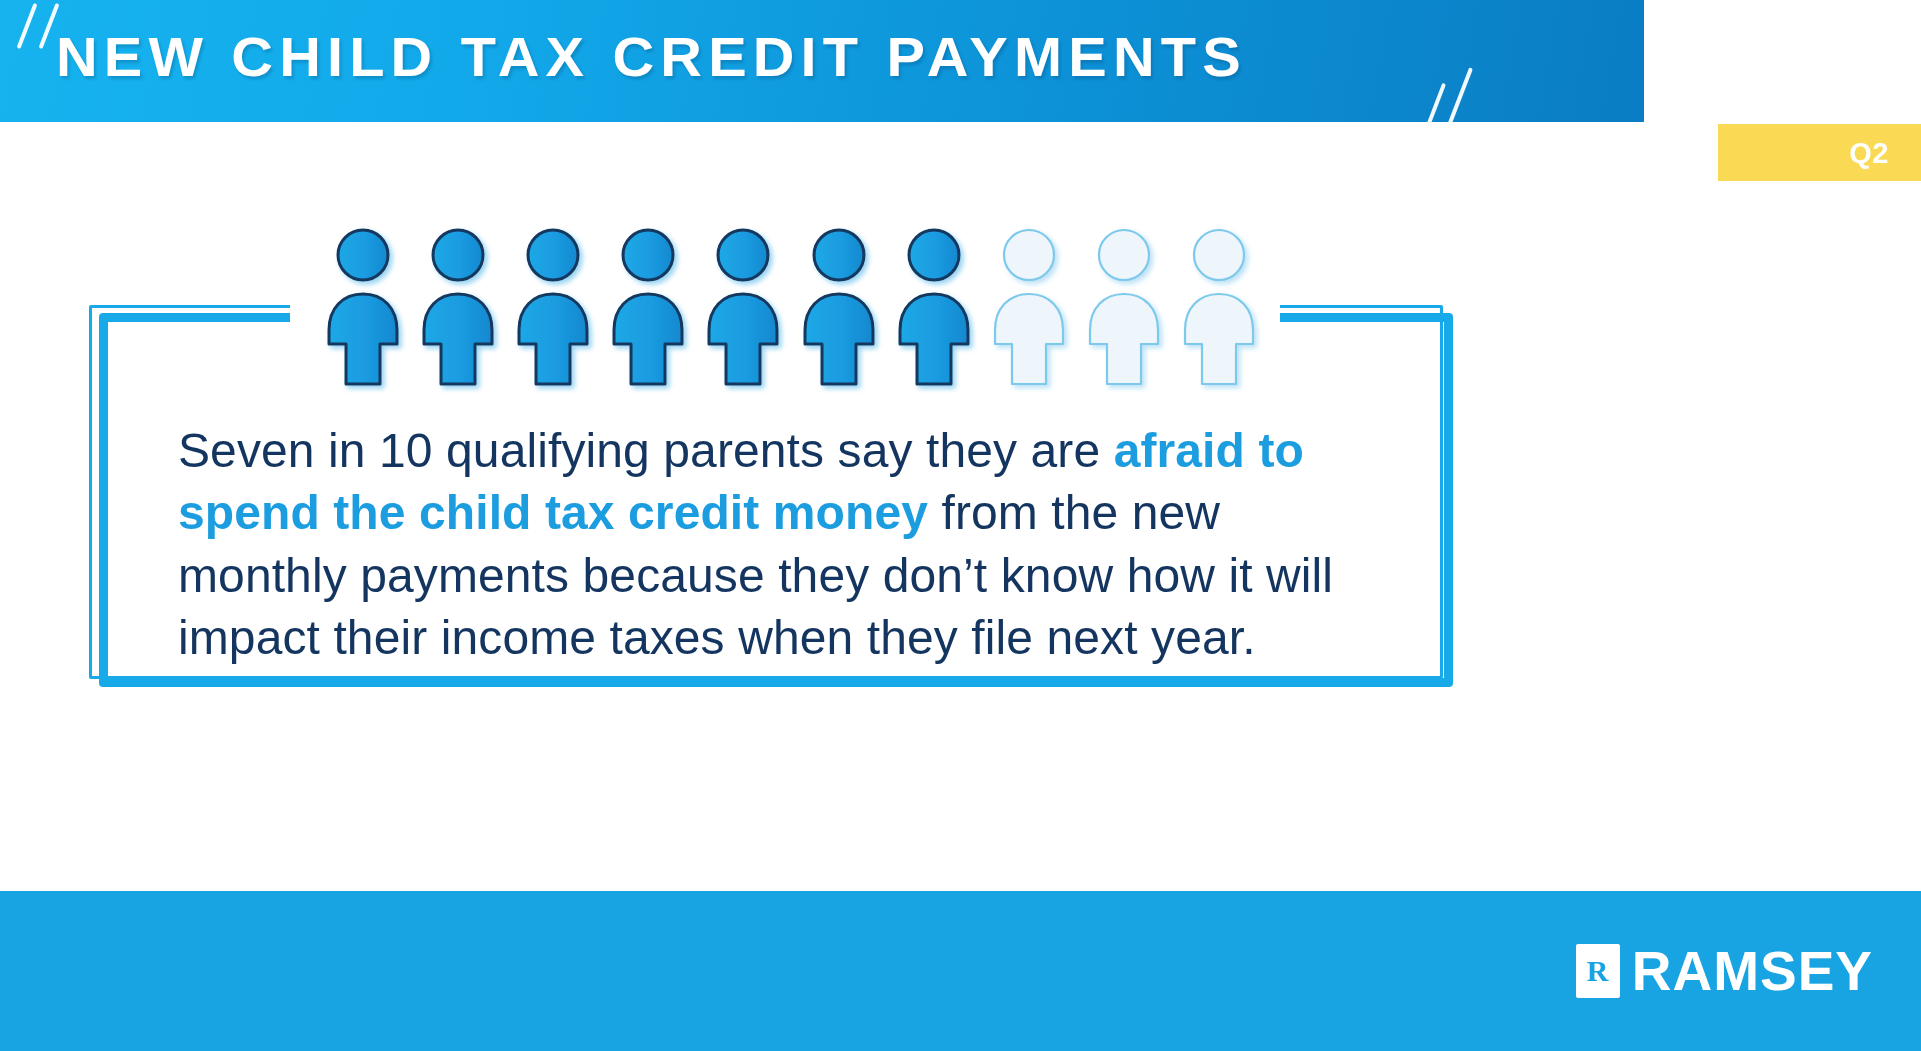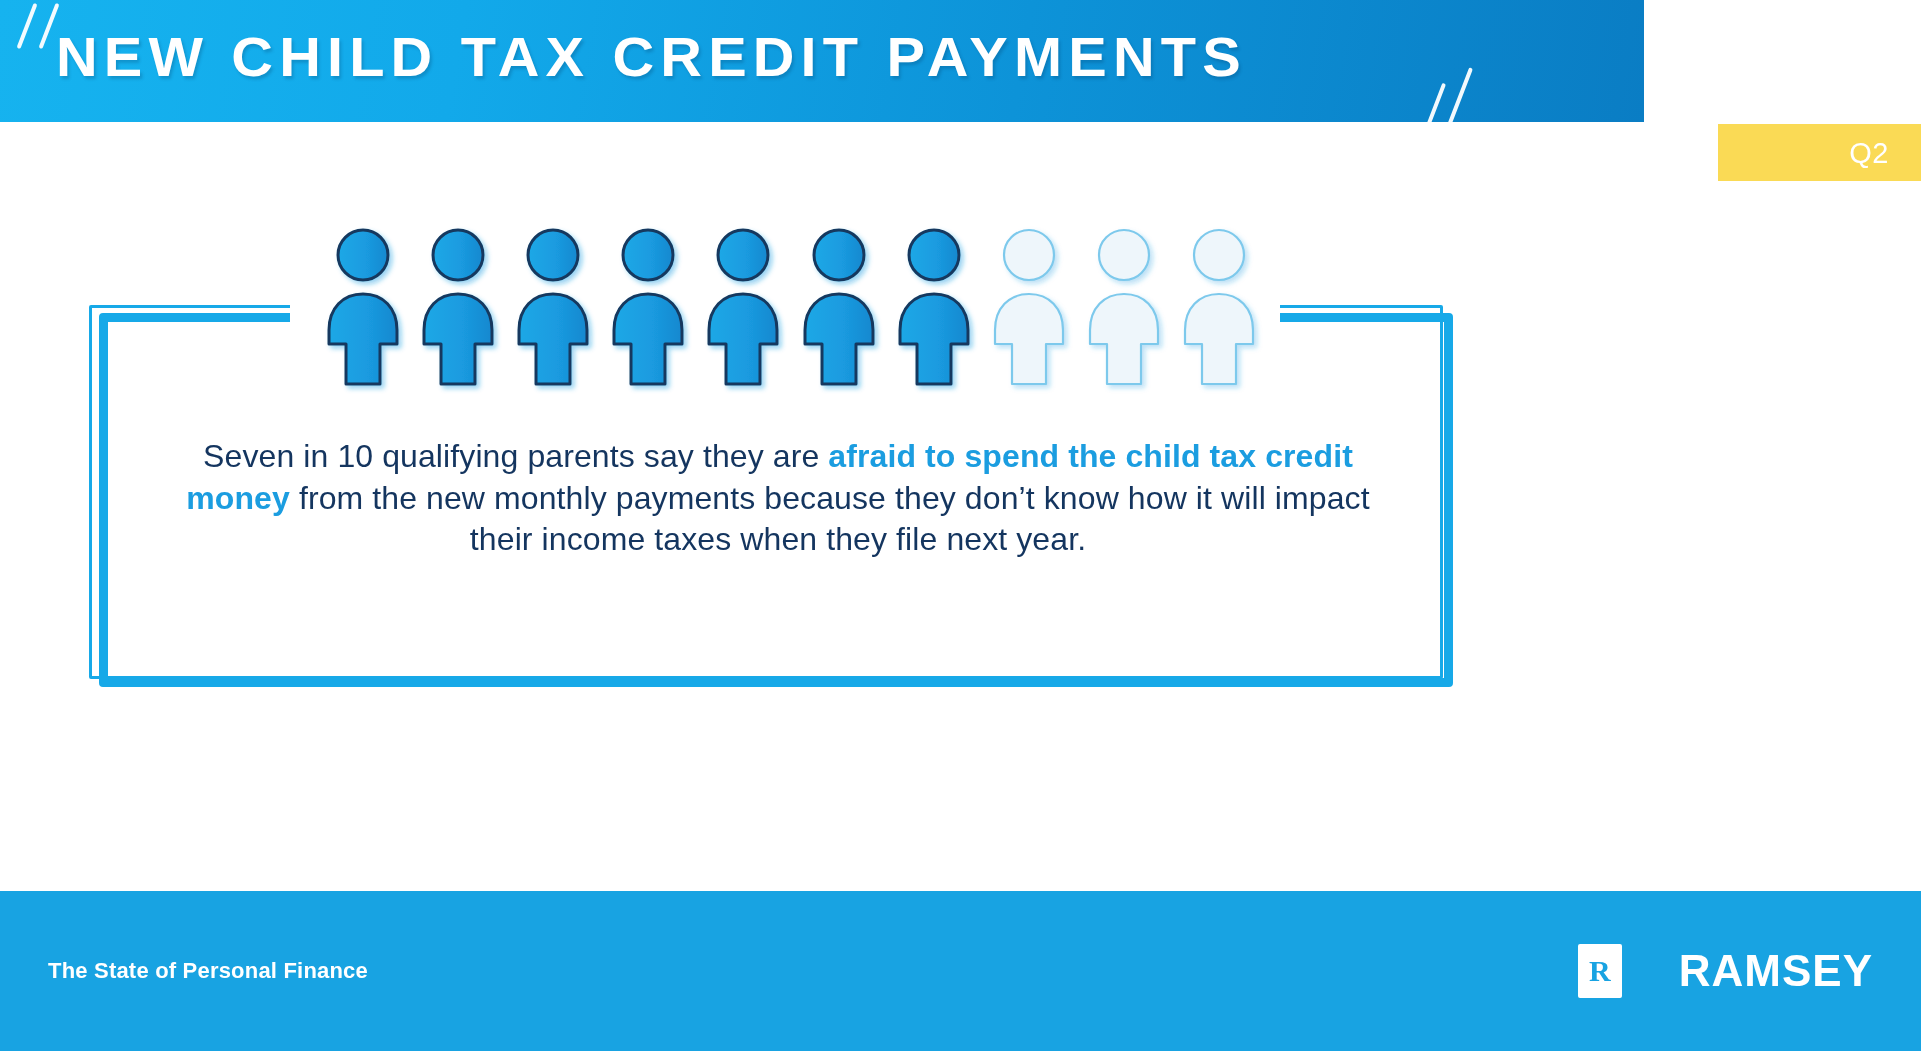--- a/index.html
+++ b/index.html
@@ -36,21 +36,21 @@
   .slash.tr1 { left:14px; top:34px; width:4px; height:46px; }
   .slash.tr2 { left:38px; top:18px; width:4px; height:62px; }
 
   
   .q2-badge {
     position:absolute; right:0; top:124px; width:203px; height:57px;
     background:#fada55;
   }
   .q2-label {
     position:absolute; right:32px; top:50%; transform:translateY(-50%);
-    font-size:29px; font-weight:400; color:#ffffff; letter-spacing:.5px;
+    font-size:29px; font-weight:700; color:#ffffff; letter-spacing:.5px;
   }
 
   
   .frame-outer {
     position:absolute; left:99px; top:313px; width:1354px; height:374px;
     border:9px solid #17a9e8; border-radius:4px;
     background:transparent;
   }
   .frame-inner {
     position:absolute; left:89px; top:305px; width:1354px; height:374px;
@@ -66,23 +66,22 @@
   
   .people {
     position:absolute; left:326px; top:226px; width:930px; height:162px;
     display:flex; justify-content:space-between; align-items:flex-end;
   }
   .person { position:relative; width:74px; height:162px; }
   .person svg { display:block; width:74px; height:162px; overflow:visible; }
 
   
   .main-text {
-    position:absolute; left:178px; top:436px; width:1200px;
-    text-align:center;
-    font-size:32px; line-height:1.30;
+    position:absolute; left:178px; top:420px; width:1200px;
+    font-size:48px; line-height:1.30;
     color:#14355f; font-weight:400;
     letter-spacing:.1px;
   }
   .main-text b { color:#1b9de0; font-weight:700; }
 
   
   .footer {
     position:absolute; left:0; bottom:0; width:1921px; height:160px;
     background:#18a3e2;
   }
@@ -94,23 +93,22 @@
     position:absolute; right:48px; top:50%; transform:translateY(-50%);
     display:flex; align-items:center; gap:12px;
   }
   .logo-mark {
     width:44px; height:54px; background:#ffffff; border-radius:2px;
     display:flex; align-items:center; justify-content:center;
     color:#18a3e2; font-size:30px; font-weight:700; line-height:1;
     font-family:"Liberation Serif", serif;
   }
   .logo-word {
-    color:#ffffff; font-size:44px; font-weight:700; letter-spacing:1px;
+    color:#ffffff; font-size:55px; font-weight:700; letter-spacing:1px;
     font-family:"Liberation Sans", sans-serif;
-    margin-left:45px;
   }
 </style>
 </head>
 <body>
 
 <div class="header">
   <span class="slash tl1"></span>
   <span class="slash tl2"></span>
   <div class="header-title">NEW CHILD TAX CREDIT PAYMENTS</div>
 </div>
@@ -289,18 +287,17 @@
         <path d="M3,104 C3,82 17,68 37,68 C57,68 71,82 71,104 L71,118 L54,118 L54,158 L20,158 L20,118 L3,118 Z" fill="url(#g9)" stroke="#7dc9ec" stroke-width="2.2" stroke-linejoin="round" filter="url(#s9)"></path>
       </svg>
     </div>
   </div>
 
 <p class="main-text">
   <span>Seven in 10 qualifying parents say they are </span><b>afraid to spend the child tax credit money</b><span> from the new monthly payments because they don’t know how it will impact their income taxes when they file next year.</span>
 </p>
 
 <div class="footer">
-  <span class="footer-tag">The State of Personal Finance</span>
   <div class="footer-logo">
     <span class="logo-mark">R</span>
     <span class="logo-word">RAMSEY</span>
   </div>
 </div>
 
 </body></html>

